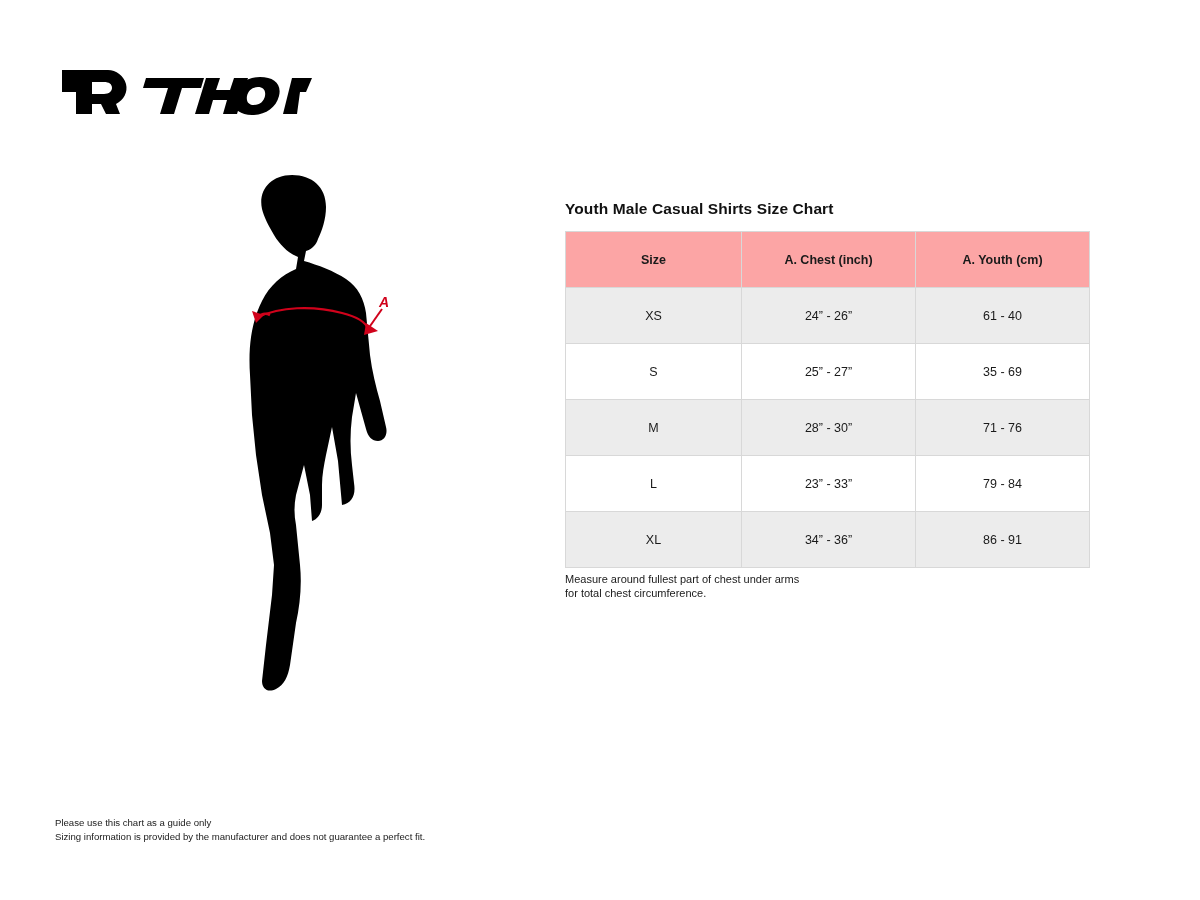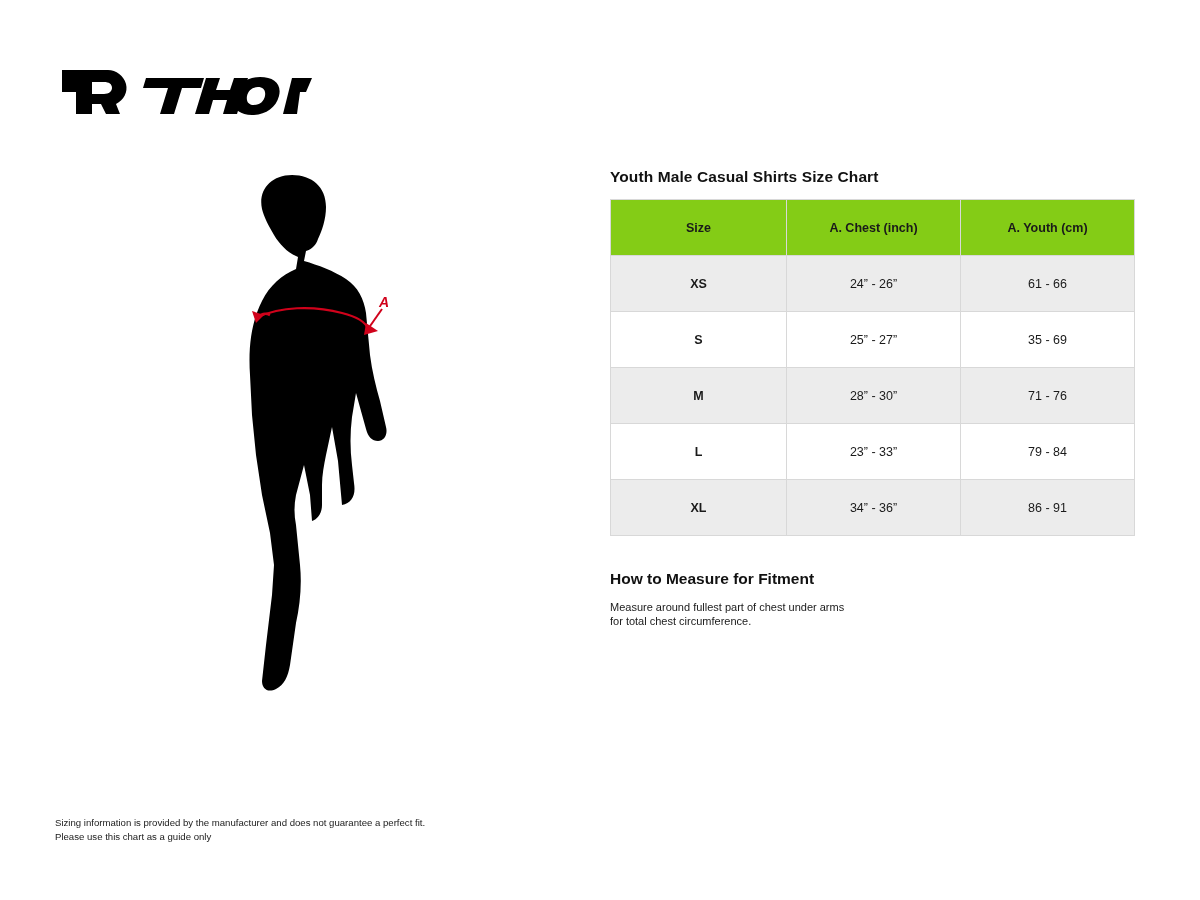--- a/index.html
+++ b/index.html
@@ -41,23 +41,22 @@
     font-weight: bold;
     font-style: italic;
     color: #d0021b;
     letter-spacing: 0.5px;
   }
 
   
   .right-col {
     position: absolute;
     left: 565px;
-    top: 168px;
+    top: 200px;
     width: 580px;
-    margin-left: 45px;
   }
   .chart-title {
     font-size: 15.5px;
     font-weight: bold;
     letter-spacing: 0.1px;
     margin: 0 0 13px 0;
     color: #111;
   }
 
   table.size-chart {
@@ -69,31 +68,31 @@
   table.size-chart td {
     border: 1px solid #d8d8d8;
     height: 53px;
     text-align: center;
     vertical-align: middle;
     font-size: 12.5px;
     color: #1a1a1a;
   }
   table.size-chart th {
     font-weight: bold;
-    background: #84cc16;
+    background: #fca5a5;
     font-size: 12.5px;
   }
   table.size-chart tbody tr:nth-child(odd) td {
     background: #ececec;
   }
   table.size-chart tbody tr:nth-child(even) td {
     background: #ffffff;
   }
   table.size-chart td.size-cell {
-    font-weight: bold;
+    font-weight: normal;
   }
   table.size-chart col.c1 { width: 176px; }
   table.size-chart col.c2 { width: 174px; }
   table.size-chart col.c3 { width: 174px; }
 
   .measure-title {
     font-size: 15.5px;
     font-weight: bold;
     margin: 34px 0 12px 0;
     color: #111;
@@ -192,21 +191,21 @@
       <tr>
         <th>Size</th>
         <th>A. Chest (inch)</th>
         <th>A. Youth (cm)</th>
       </tr>
     </thead>
     <tbody>
       <tr>
         <td class="size-cell">XS</td>
         <td>24” - 26”</td>
-        <td>61 - 66</td>
+        <td>61 - 40</td>
       </tr>
       <tr>
         <td class="size-cell">S</td>
         <td>25” - 27”</td>
         <td>35 - 69</td>
       </tr>
       <tr>
         <td class="size-cell">M</td>
         <td>28” - 30”</td>
         <td>71 - 76</td>
@@ -217,24 +216,23 @@
         <td>79 - 84</td>
       </tr>
       <tr>
         <td class="size-cell">XL</td>
         <td>34” - 36”</td>
         <td>86 - 91</td>
       </tr>
     </tbody>
   </table>
 
-  <h3 class="measure-title">How to Measure for Fitment</h3>
 
   <div class="measure-item">
     <div class="measure-body">Measure around fullest part of chest under arms for total chest circumference.</div>
   </div>
 
 </div>
 
 <div class="footnote">
+  <div>Please use this chart as a guide only</div>
   <div>Sizing information is provided by the manufacturer and does not guarantee a perfect fit.</div>
-  <div>Please use this chart as a guide only</div>
 </div>
 
 </body></html>

